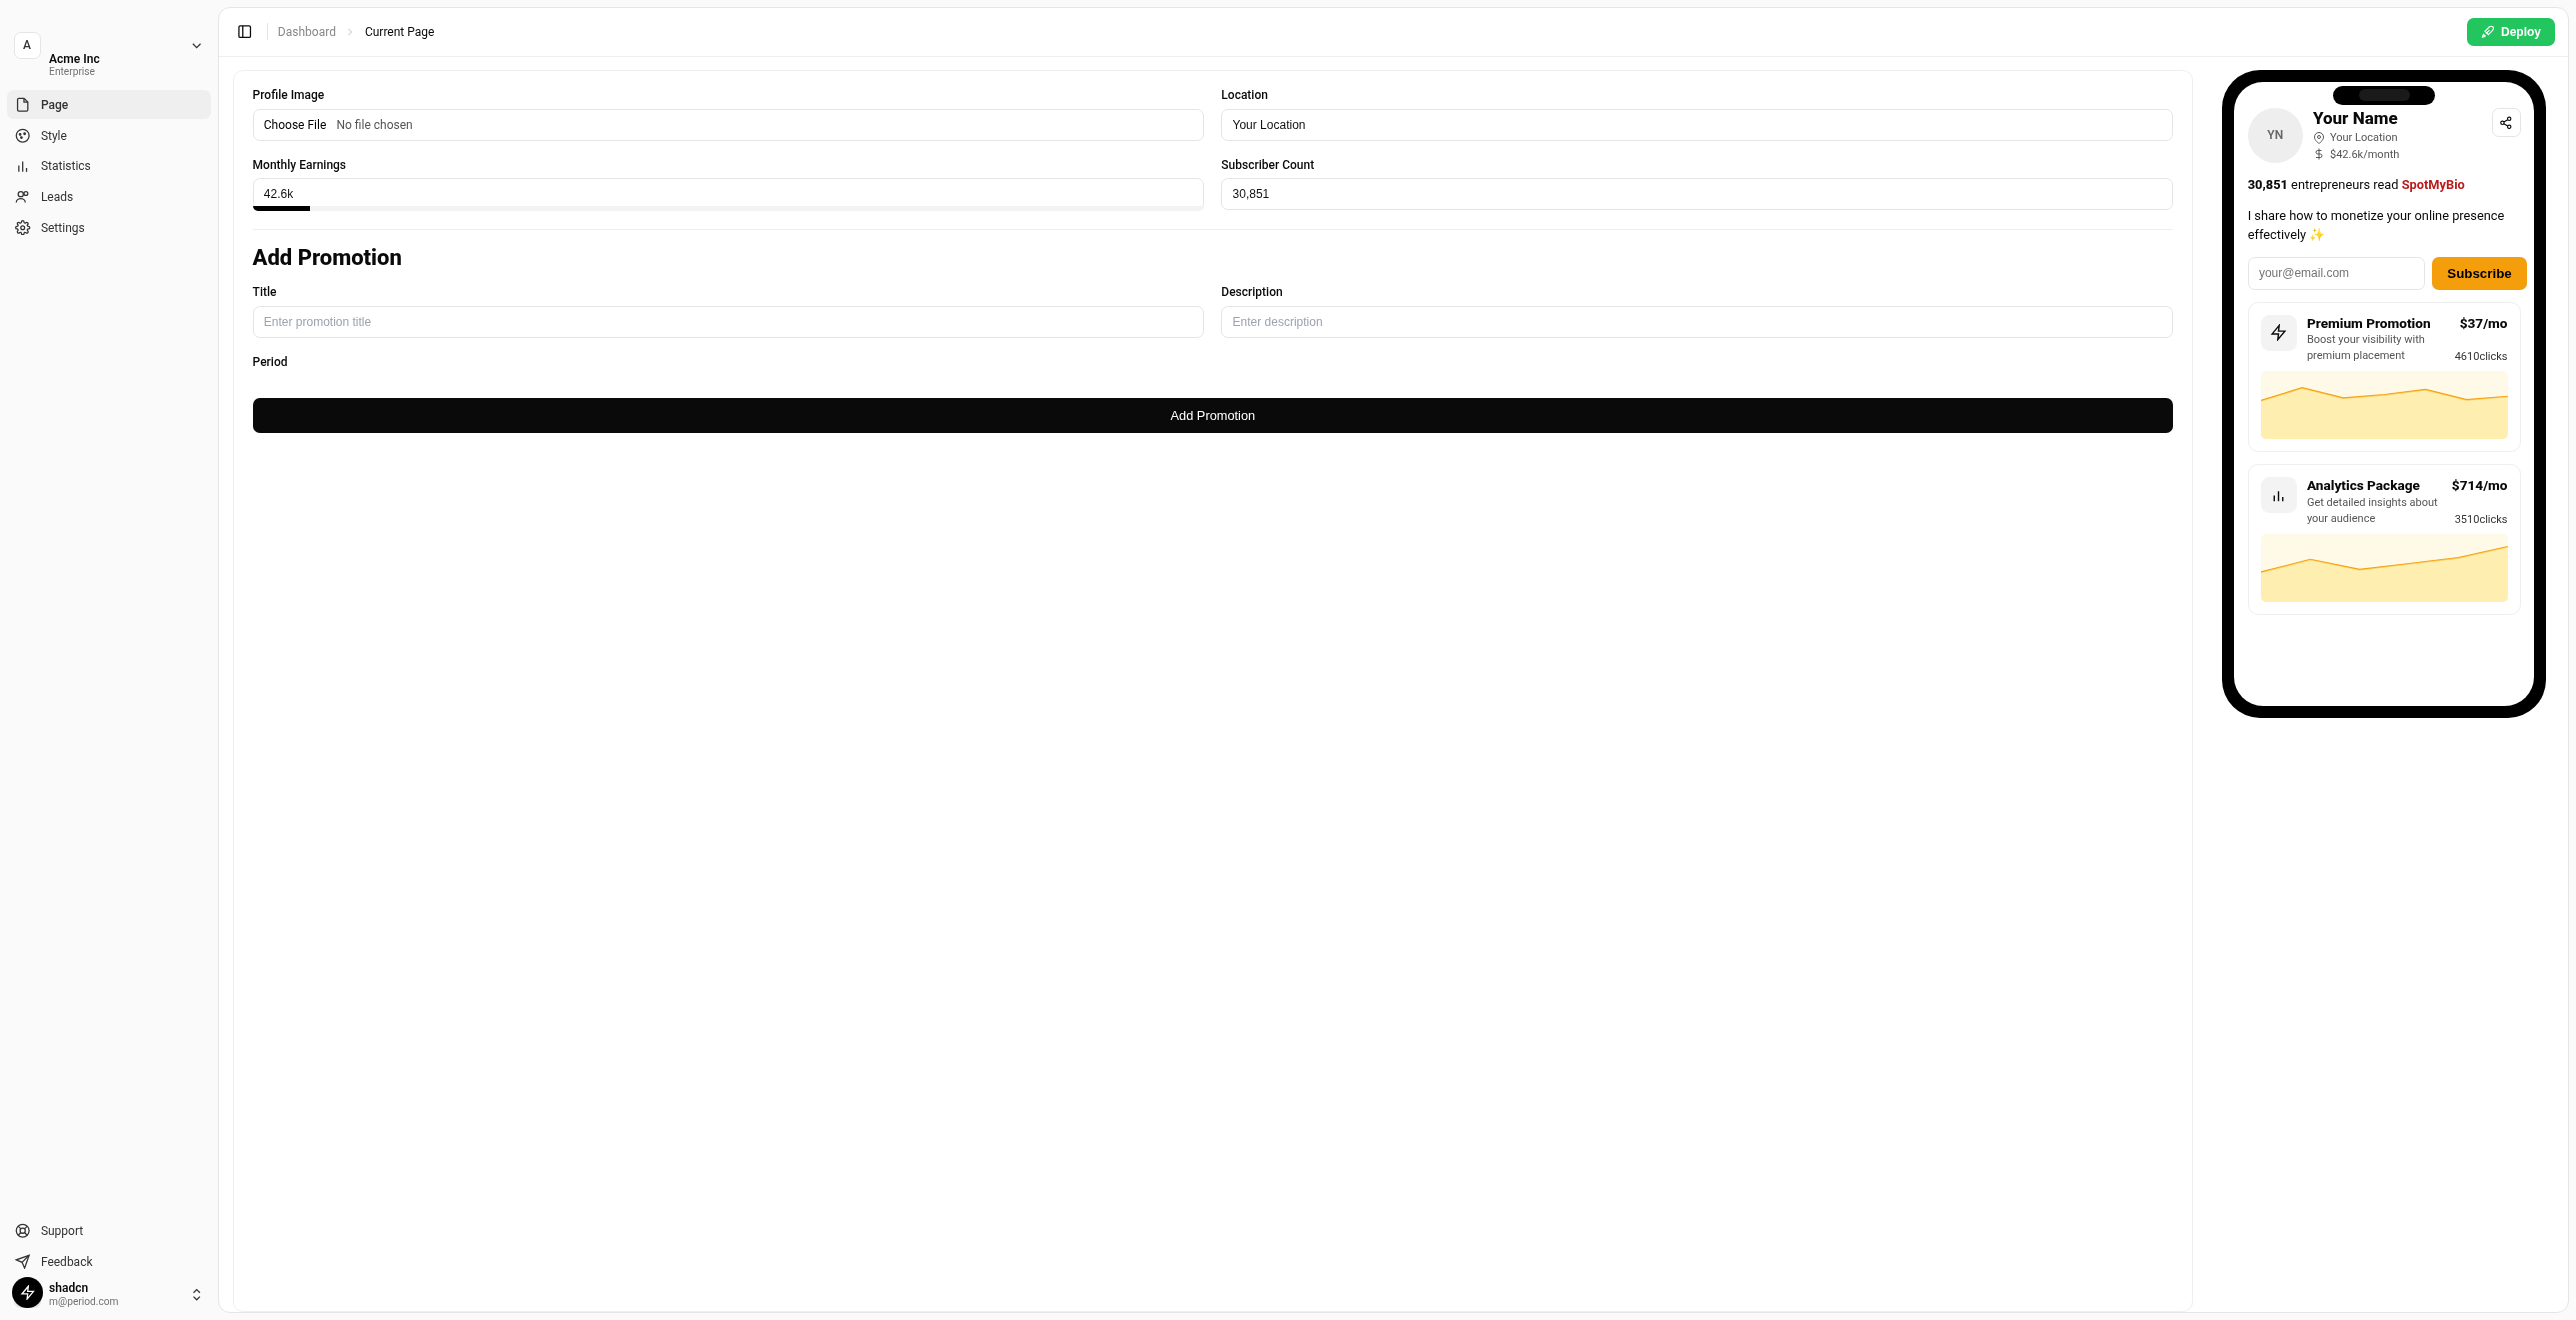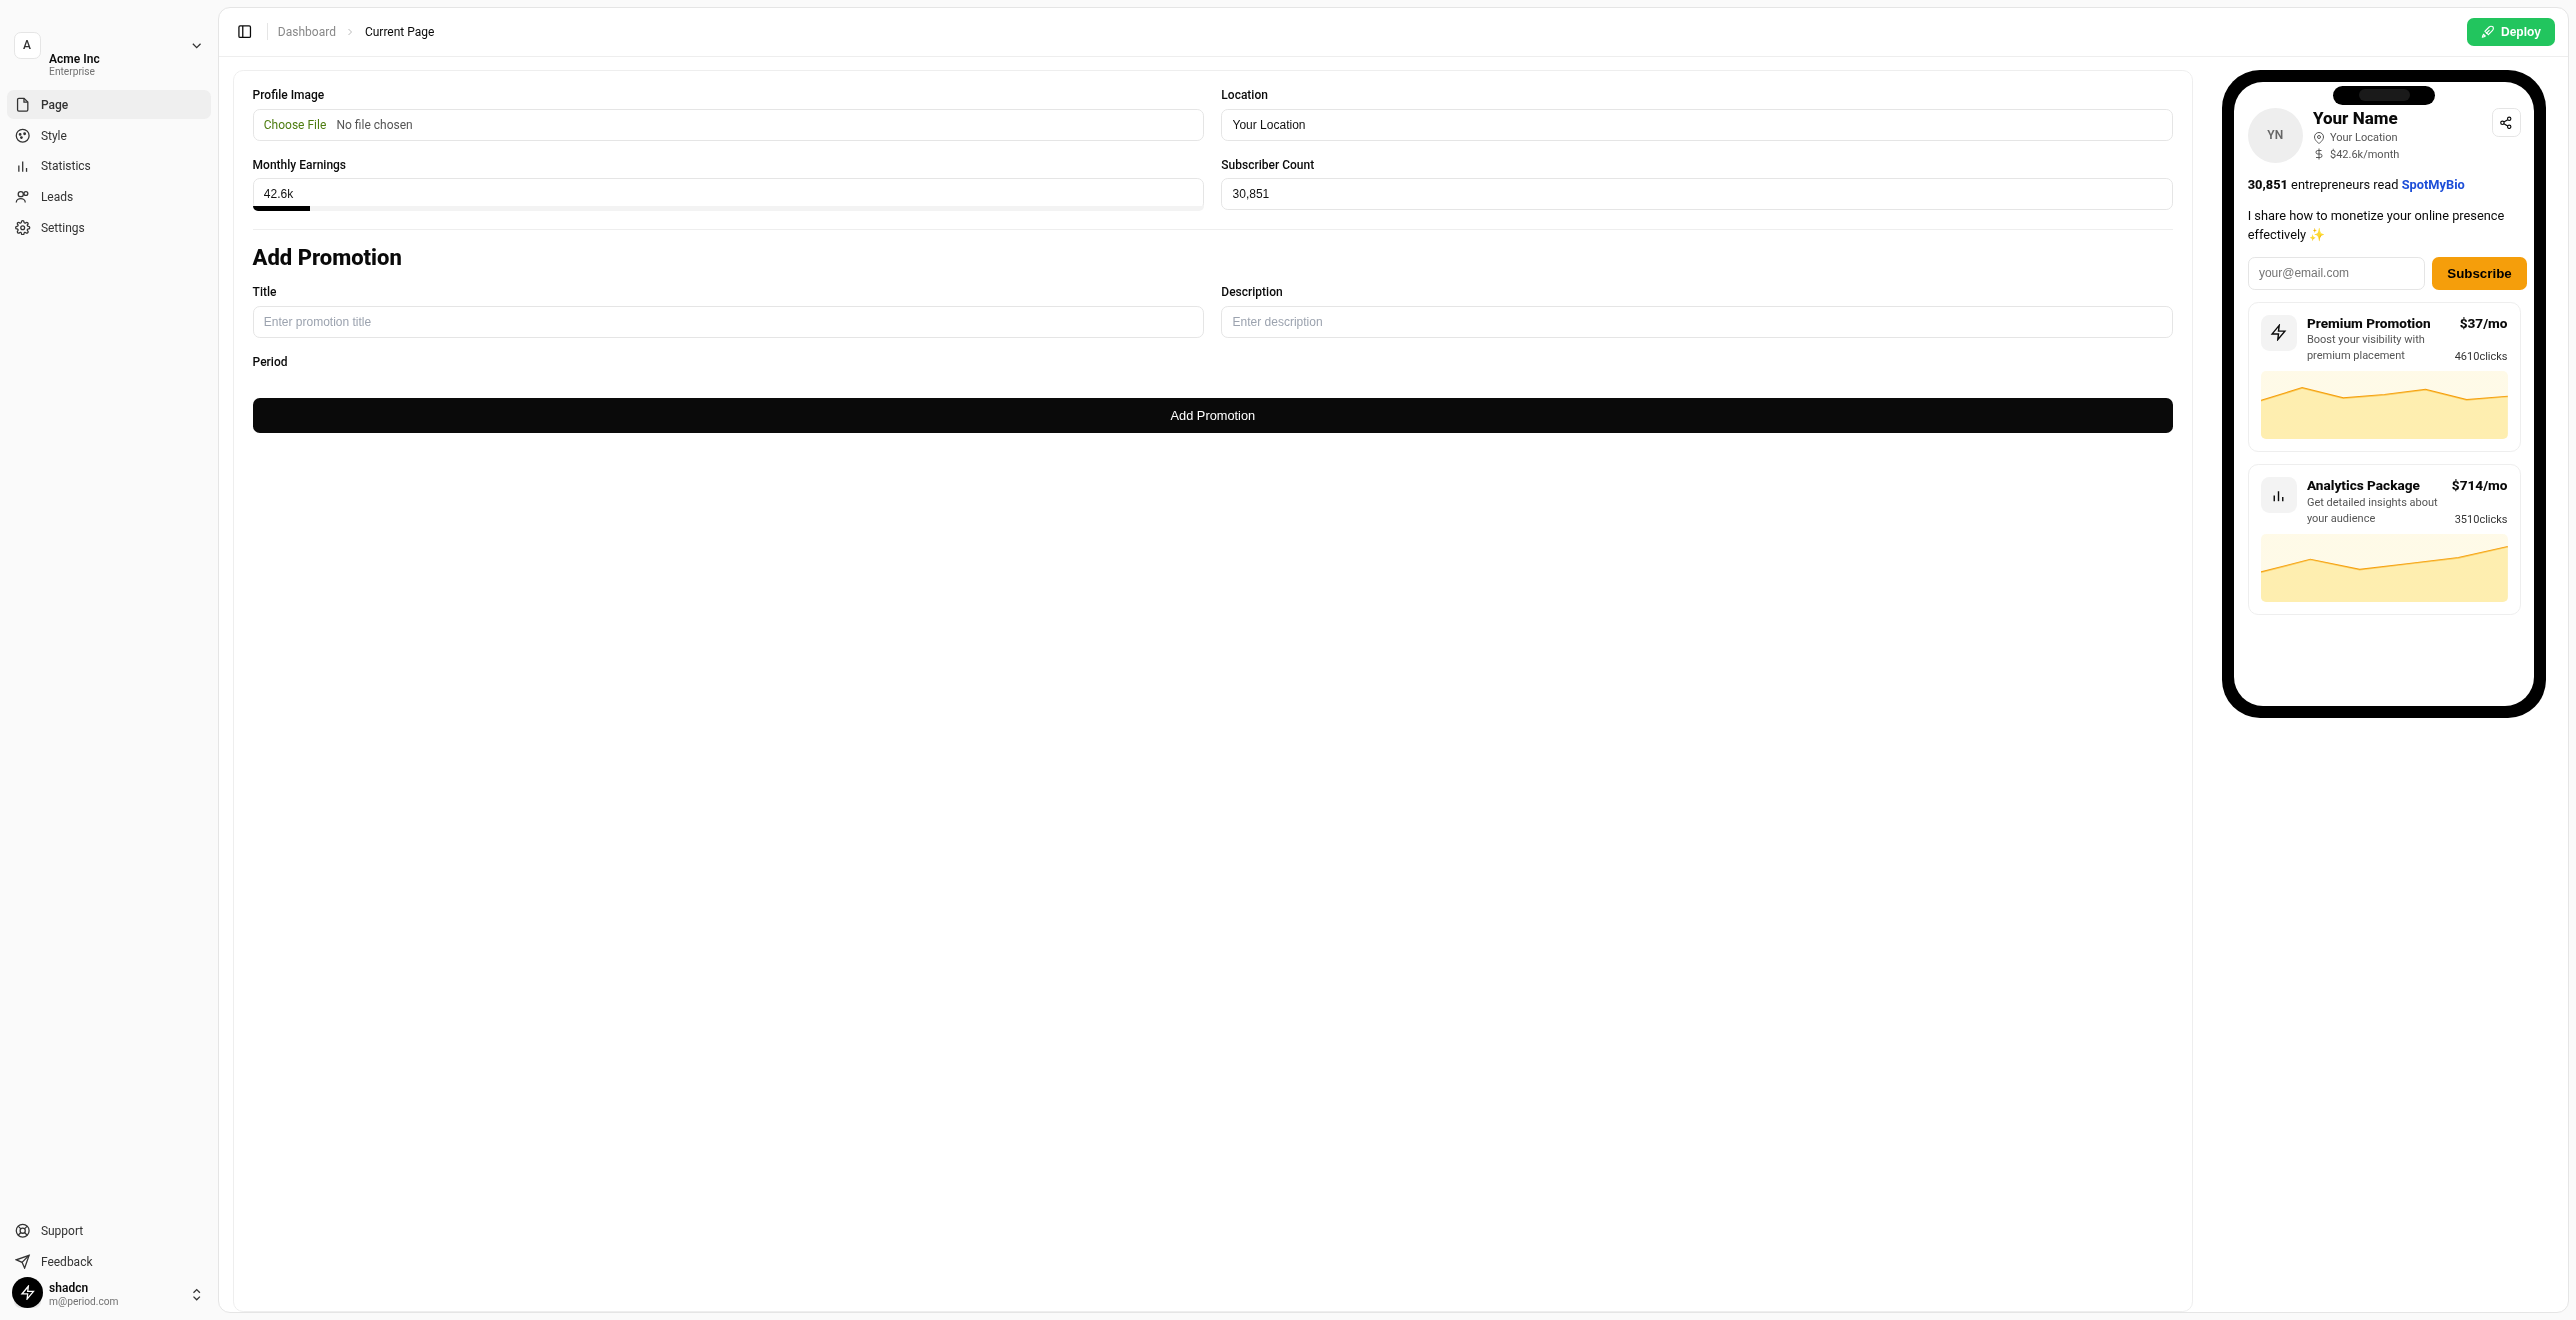--- a/index.html
+++ b/index.html
@@ -142,21 +142,21 @@
     width:100%;
     border:0.9px solid #e5e5e5;
     border-radius:6.8px;
     padding: 7.7px 10.2px;
     font-size:12px;
     background:#fff;
     color:#111;
   }
   .input::placeholder { color:#9ca3af; }
   .file-input { display:flex; gap:10.2px; align-items:center; }
-  .file-btn { font-size:12px; color:#4d7c0f; }
+  .file-btn { font-size:12px; color:#000000; }
   .file-status { font-size:12px; color:#555; }
   .select { display:flex; align-items:center; justify-content:space-between; cursor:pointer; color:#555; }
   hr.sep { border:none; border-top:0.9px solid #eee; margin: 19px 0 15.4px; }
   .h2 { font-size: 22px; font-weight: 800; margin-bottom: 15.4px; }
   .big-black-btn {
     grid-column: 1 / -1;
     background:#0a0a0a;
     color:#fff;
     border:none;
     border-radius:6.8px;
@@ -215,21 +215,21 @@
   .pmeta-row { display:flex; align-items:center; gap:5.1px; color:#555; font-size:11px; }
   .share-btn {
     margin-left:auto;
     width:29px;height:29px;
     border:0.9px solid #e5e5e5; border-radius:6.8px;
     display:flex;align-items:center;justify-content:center;
     cursor:pointer;
   }
   .tagline { font-size:12.8px; line-height:1.5; }
   .count-strong{ font-weight:800; }
-  .brand { color:#1d4ed8; font-weight:700; }
+  .brand { color:#b91c1c; font-weight:700; }
   .sub-row { display:flex; gap:6.8px; }
   .sub-input {
     flex:1; border:0.9px solid #e5e5e5; border-radius:6.8px;
     padding:8.5px 10.2px; font-size:12px;
   }
   .sub-btn {
     background:#f59e0b; color:#000; font-weight:700;
     border:none; border-radius:6.8px; padding: 0 15.4px;
     cursor:pointer;
   }

